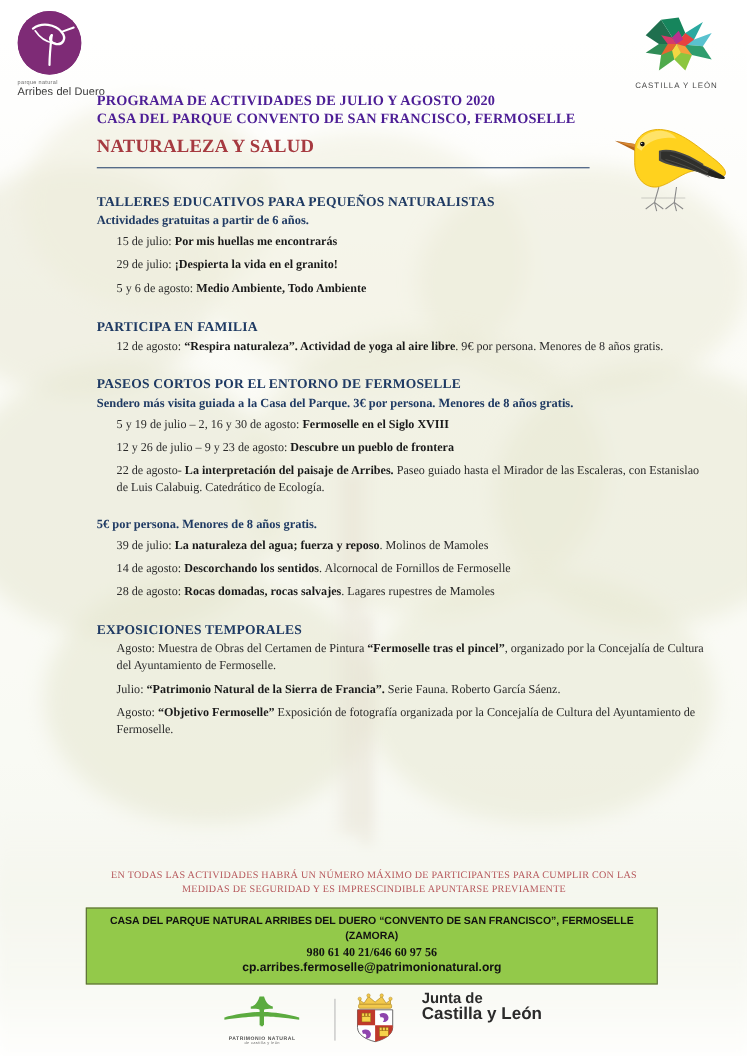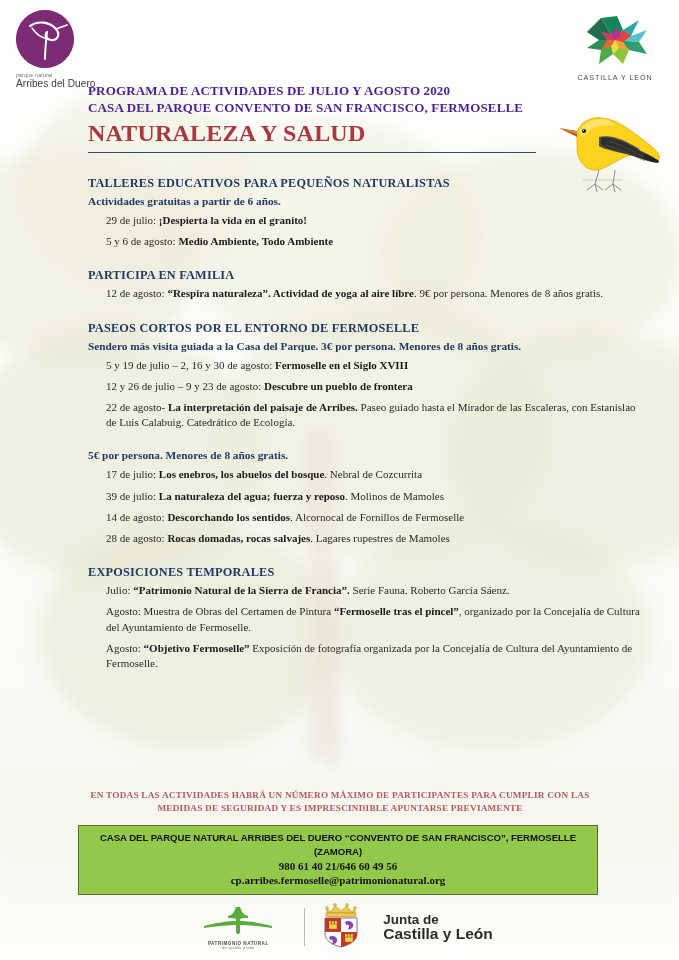--- a/index.html
+++ b/index.html
@@ -92,21 +92,21 @@
     font-weight:bold;
     font-size:13px;
     color:#4c1d95;
     letter-spacing:.15px;
     line-height:16.5px;
     white-space:nowrap;
   }
   .t-main {
     font-family:"Liberation Serif", serif;
     font-weight:bold;
-    font-size:24px;
+    font-size:17px;
     color:#a63a40;
     letter-spacing:.2px;
     line-height:30px;
     margin-top:2px;
   }
   .rule {
     margin-top:4px;
     width:448px; height:1.4px;
     background:#2e4a72;
   }
@@ -139,21 +139,21 @@
     line-height:15.2px;
     margin-bottom:6px;
   }
   .item b { font-weight:bold; color:#1a1a1a; }
   .gap-md { height:12px; }
 
   .warning {
     position:absolute; left:50px; top:789px; width:580px;
     text-align:center;
     font-family:"Liberation Serif", serif;
-    font-weight:bold;
+    font-weight:normal;
     font-size:9.2px;
     color:#b6585c;
     letter-spacing:.25px;
     line-height:12.5px;
   }
 
   .contact-box {
     position:absolute; left:78px; top:825px; width:520px;
     background:#93c94a;
     border:1.2px solid #5c6b3a;
@@ -165,40 +165,40 @@
     font-family:"Liberation Sans", sans-serif;
     font-weight:bold; font-size:9.6px; color:#111; line-height:14px;
     letter-spacing:-.05px;
     text-align:center;
   }
   .cb-line2 {
     font-family:"Liberation Serif", serif;
     font-weight:bold; font-size:11px; color:#111; line-height:14px;
   }
   .cb-line3 {
-    font-family:Liberation Serif, serif;
+    font-family:Liberation Sans, sans-serif;
     font-weight:bold; font-size:11px; color:#111; line-height:14px;
   }
 
   
   .footer { position:absolute; left:0; top:897px; width:679px; height:60px; z-index:3; }
   .footer-inner {
     display:flex; align-items:center; justify-content:center; gap:14px; height:100%;
   }
   .pn-logo { text-align:center; width:104px; }
   .pn-logo .pn-t1 {
     font-family:"Liberation Sans", sans-serif;
     font-size:4.6px; color:#4f4f4f; letter-spacing:.5px; margin-top:2px; font-weight:bold;
   }
   .pn-logo .pn-t2 {
     font-family:"Liberation Sans", sans-serif;
     font-size:3.6px; color:#6e6e6e; letter-spacing:.3px;
   }
   .divider-v { width:1px; height:38px; background:#b9b9b9; }
-  .junta { display:flex; align-items:center; gap:20px; }
+  .junta { display:flex; gap:20px; }
   .junta-text {
     font-family:"Liberation Sans", sans-serif;
     font-weight:bold; color:#2b2b2b; line-height:14px;
   }
   .junta-text .j1 { font-size:13.5px; }
   .junta-text .j2 { font-size:15.5px; }
 </style>
 </head>
 <body>
 
@@ -305,20 +305,21 @@
     <div class="t-main">NATURALEZA Y SALUD</div>
     <div class="rule"></div>
   </div>
 
   <div class="sections">
 
     <div class="sec">
       <div class="sec-head">TALLERES EDUCATIVOS PARA PEQUEÑOS NATURALISTAS</div>
       <div class="sec-sub">Actividades gratuitas a partir de 6 años.</div>
       <div class="items">
+        <div class="item"><span>15 de julio: </span><b>Por mis huellas me encontrarás</b><span></span></div>
         <div class="item"><span>29 de julio: </span><b>¡Despierta la vida en el granito!</b><span></span></div>
         <div class="item"><span>5 y 6 de agosto: </span><b>Medio Ambiente, Todo Ambiente</b><span></span></div>
       </div>
     </div>
 
     <div class="gap-md"></div>
 
     <div class="sec">
       <div class="sec-head">PARTICIPA EN FAMILIA</div>
       <div class="items">
@@ -336,48 +337,47 @@
         <div class="item"><span>12 y 26 de julio – 9 y 23 de agosto: </span><b>Descubre un pueblo de frontera</b><span></span></div>
         <div class="item"><span>22 de agosto- </span><b>La interpretación del paisaje de Arribes.</b><span> Paseo guiado hasta el Mirador de las  Escaleras, con Estanislao de Luis Calabuig. Catedrático de Ecología.</span></div>
       </div>
     </div>
 
     <div class="gap-md"></div>
 
     <div class="sec">
       <div class="sec-sub">5€ por persona. Menores de 8 años gratis.</div>
       <div class="items">
-        <div class="item"><span>17 de julio: </span><b>Los enebros, los abuelos del bosque</b><span>. Nebral de Cozcurrita</span></div>
         <div class="item"><span>39 de julio: </span><b>La naturaleza del agua; fuerza y reposo</b><span>. Molinos de Mamoles</span></div>
         <div class="item"><span>14 de agosto: </span><b>Descorchando los sentidos</b><span>. Alcornocal de Fornillos de Fermoselle</span></div>
         <div class="item"><span>28 de agosto: </span><b>Rocas domadas, rocas salvajes</b><span>. Lagares rupestres de Mamoles</span></div>
       </div>
     </div>
 
     <div class="gap-md"></div>
 
     <div class="sec">
       <div class="sec-head">EXPOSICIONES TEMPORALES</div>
       <div class="items">
+        <div class="item"><span>Agosto: Muestra de Obras del Certamen de Pintura </span><b>“Fermoselle tras el pincel”</b><span>, organizado por la Concejalía de Cultura del Ayuntamiento de Fermoselle.</span></div>
         <div class="item"><span>Julio: </span><b>“Patrimonio Natural de la Sierra de Francia”.</b><span> Serie Fauna. Roberto García Sáenz.</span></div>
-        <div class="item"><span>Agosto: Muestra de Obras del Certamen de Pintura </span><b>“Fermoselle tras el pincel”</b><span>, organizado por la Concejalía de Cultura del Ayuntamiento de Fermoselle.</span></div>
         <div class="item"><span>Agosto: </span><b>“Objetivo Fermoselle”</b><span> Exposición de fotografía organizada por la Concejalía de Cultura del Ayuntamiento de Fermoselle.</span></div>
       </div>
     </div>
 
   </div>
 
   <div class="warning">
     <div>EN TODAS LAS ACTIVIDADES HABRÁ UN NÚMERO MÁXIMO DE PARTICIPANTES PARA CUMPLIR CON LAS</div>
     <div>MEDIDAS DE SEGURIDAD Y ES IMPRESCINDIBLE APUNTARSE PREVIAMENTE</div>
   </div>
 
   <div class="contact-box">
     <div class="cb-line1">CASA DEL PARQUE NATURAL ARRIBES DEL DUERO “CONVENTO DE SAN FRANCISCO”, FERMOSELLE (ZAMORA)</div>
-    <div class="cb-line2">980 61 40 21/646 60 49 56</div>
+    <div class="cb-line2">980 61 40 21/646 60 97 56</div>
     <div class="cb-line3">cp.arribes.fermoselle@patrimonionatural.org</div>
   </div>
 
 </div>
 
 <div class="footer">
   <div class="footer-inner">
 
     <div class="pn-logo">
       <div>

